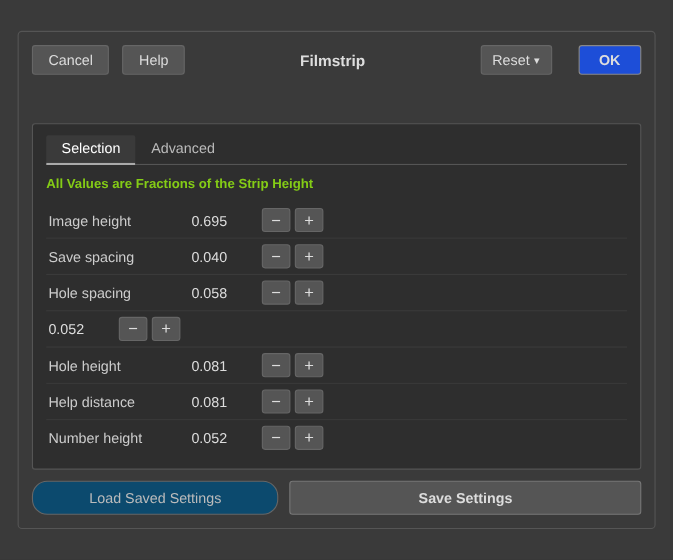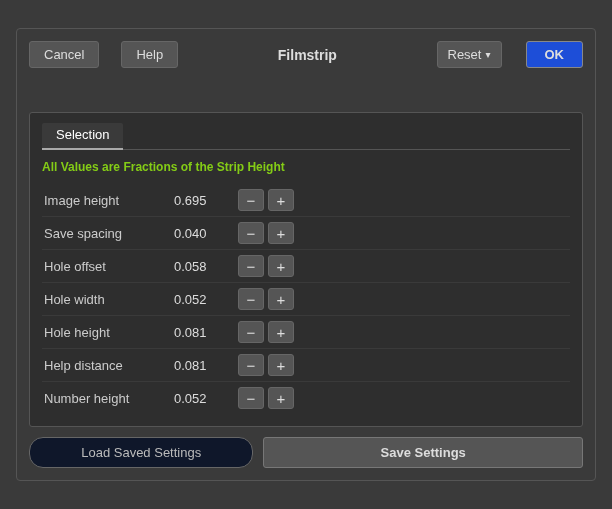--- a/index.html
+++ b/index.html
@@ -20,21 +20,21 @@
       border: 1px solid #555;
       border-radius: 4px;
       padding: 12px;
     }
     .toolbar {
       display: flex;
       align-items: center;
       margin-bottom: 12px;
       gap: 8px;
     }
-    .toolbar-left { display: flex; gap: 22px; }
+    .toolbar-left { display: flex; gap: 12px; }
     .toolbar-center { flex: 1; text-align: center; }
     .toolbar-right { display: flex; gap: 24px; }
     .btn {
       background: #555;
       color: #ddd;
       border: 1px solid #666;
       border-radius: 3px;
       padding: 5px 14px;
       cursor: pointer;
       font-size: 13px;
@@ -132,21 +132,21 @@
       justify-content: center;
       line-height: 1;
       margin-left: 4px;
     }
     .footer {
       display: flex;
       gap: 10px;
       margin-top: 6px;
     }
     .btn-load {
-      background: #0f172a;
+      background: #0c4a6e;
       color: #bbb;
       border: 1px solid #666;
       border-radius: 14px;
       padding: 7px 16px;
       cursor: pointer;
       font-size: 13px;
       flex: 1;
     }
     .btn-save {
       background: #555;
@@ -180,45 +180,47 @@
       </button>
       <button class="btn-ok">OK</button>
     </div>
   </div>
 
   <div class="panel">
     <div class="tabs">
       <div class="tab active">
         <span>Selection</span>
       </div>
+      <div class="tab">
+        <span>Advanced</span>
+      </div>
     </div>
     <div class="subtitle">All Values are Fractions of the Strip Height</div>
 
     <div>
 
     <div class="field-row">
     <span class="field-label">Image height</span>
     <span class="field-value">0.695</span>
     <button class="stepper-btn">−</button>
     <button class="stepper-btn">+</button>
   </div>
         <div class="field-row">
     <span class="field-label">Save spacing</span>
     <span class="field-value">0.040</span>
     <button class="stepper-btn">−</button>
     <button class="stepper-btn">+</button>
   </div>
         <div class="field-row">
-    <span class="field-label">Hole offset</span>
+    <span class="field-label">Hole spacing</span>
     <span class="field-value">0.058</span>
     <button class="stepper-btn">−</button>
     <button class="stepper-btn">+</button>
   </div>
         <div class="field-row">
-    <span class="field-label">Hole width</span>
     <span class="field-value">0.052</span>
     <button class="stepper-btn">−</button>
     <button class="stepper-btn">+</button>
   </div>
         <div class="field-row">
     <span class="field-label">Hole height</span>
     <span class="field-value">0.081</span>
     <button class="stepper-btn">−</button>
     <button class="stepper-btn">+</button>
   </div>

